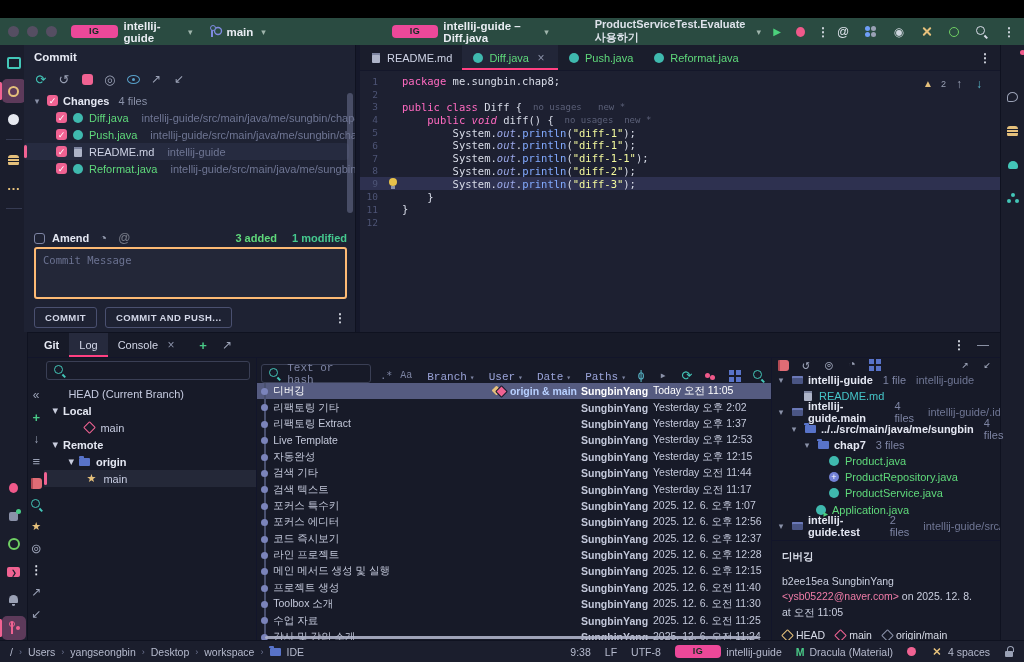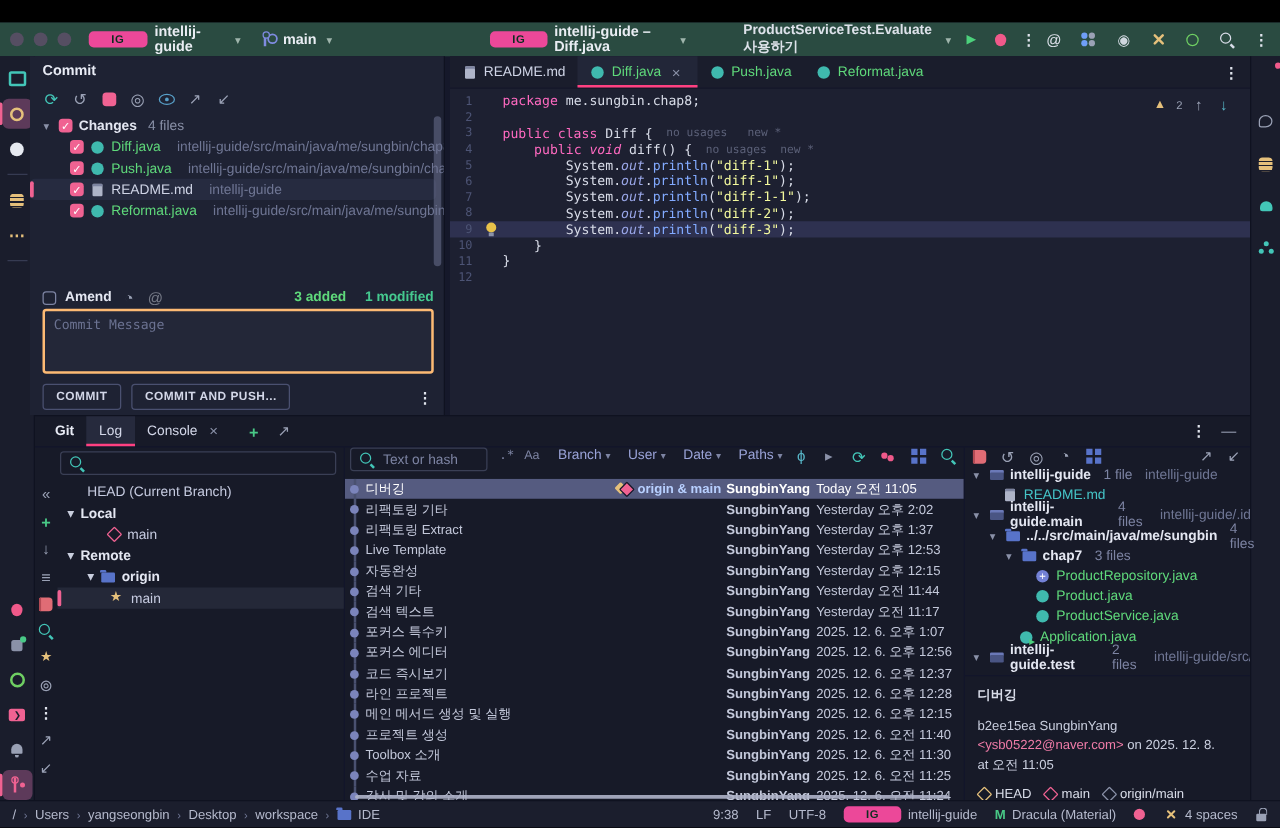--- a/index.html
+++ b/index.html
@@ -176,21 +176,21 @@
 
   
   .git-panel { position:absolute; left:28px; top:332px; right:24px; bottom:22px; background:#171a28; border-top:1px solid #0f1220; }
   .gp-head { height:25px; display:flex; align-items:stretch; gap:2px; padding-left:8px; border-bottom:1px solid #12152a; }
   .gp-head .gp-lbl { display:flex; align-items:center; font-weight:bold; color:#e8ebf5; padding:0 8px; }
   .gtab { display:flex; align-items:center; gap:6px; padding:0 10px; position:relative; color:#d3d7e8; }
   .gtab.active { background:#262a3d; }
   .gtab.active::after { content:""; position:absolute; left:0; right:0; bottom:0; height:2px; background:#ff4081; }
   .gp-head .head-icons { display:flex; align-items:center; gap:10px; padding:0 6px; }
   .gp-head .head-end { margin-left:auto; display:flex; align-items:center; gap:10px; padding-right:10px; }
-  .gp-toolbar { height:25px; display:flex; align-items:flex-start; gap:8px; padding:0 6px 0 4px; }
+  .gp-toolbar { height:25px; display:flex; align-items:flex-end; gap:8px; padding:0 6px 0 4px;font-family:Liberation Mono, monospace; }
   .searchbox { display:flex; align-items:center; gap:6px; border:1px solid #3a3f55; border-radius:3px; height:19px; padding:0 6px; }
   .searchbox .ph { color:#7d84a3; }
   .flt { display:flex; align-items:center; gap:3px; color:#9aa3d8; }
   .flt .chv { font-size:8px; color:#7d84a3; }
   .gp-body { position:absolute; top:25px; bottom:0; left:0; right:0; display:flex; }
   .g-ministripe { width:22px; display:flex; flex-direction:column; align-items:center; gap:8px; padding-top:30px; }
   .g-branches { width:285px; border-right:1px solid #12152a; position:relative; padding-top:27px; }
   .g-branches .searchbox { position:absolute; top:3px; left:2px; right:6px; }
   .brow { height:17px; display:flex; align-items:center; gap:5px; position:relative; }
   .brow.sel { background:#242838; }
@@ -699,26 +699,26 @@
               <span class="f-label-b">../../src/main/java/me/sungbin</span>
               <span class="d-meta">4 files</span>
             </div>
             <div class="trow" style="padding-left: 30px;">
               <span class="chv">▾</span>
               <span class="fi fi-folder"></span>
               <span class="f-label-b">chap7</span>
               <span class="d-meta">3 files</span>
             </div>
             <div class="trow" style="padding-left: 56px;">
+              <span class="fi fi-class"></span>
+              <span class="fname-new">Product.java</span>
+            </div>
+            <div class="trow" style="padding-left: 56px;">
               <span class="fi fi-interface"></span>
               <span class="fname-new">ProductRepository.java</span>
-            </div>
-            <div class="trow" style="padding-left: 56px;">
-              <span class="fi fi-class"></span>
-              <span class="fname-new">Product.java</span>
             </div>
             <div class="trow" style="padding-left: 56px;">
               <span class="fi fi-class"></span>
               <span class="fname-new">ProductService.java</span>
             </div>
             <div class="trow" style="padding-left: 43px;">
               <span class="fi fi-class-run"></span>
               <span class="fname-new">Application.java</span>
             </div>
             <div class="trow" style="padding-left: 4px;">

